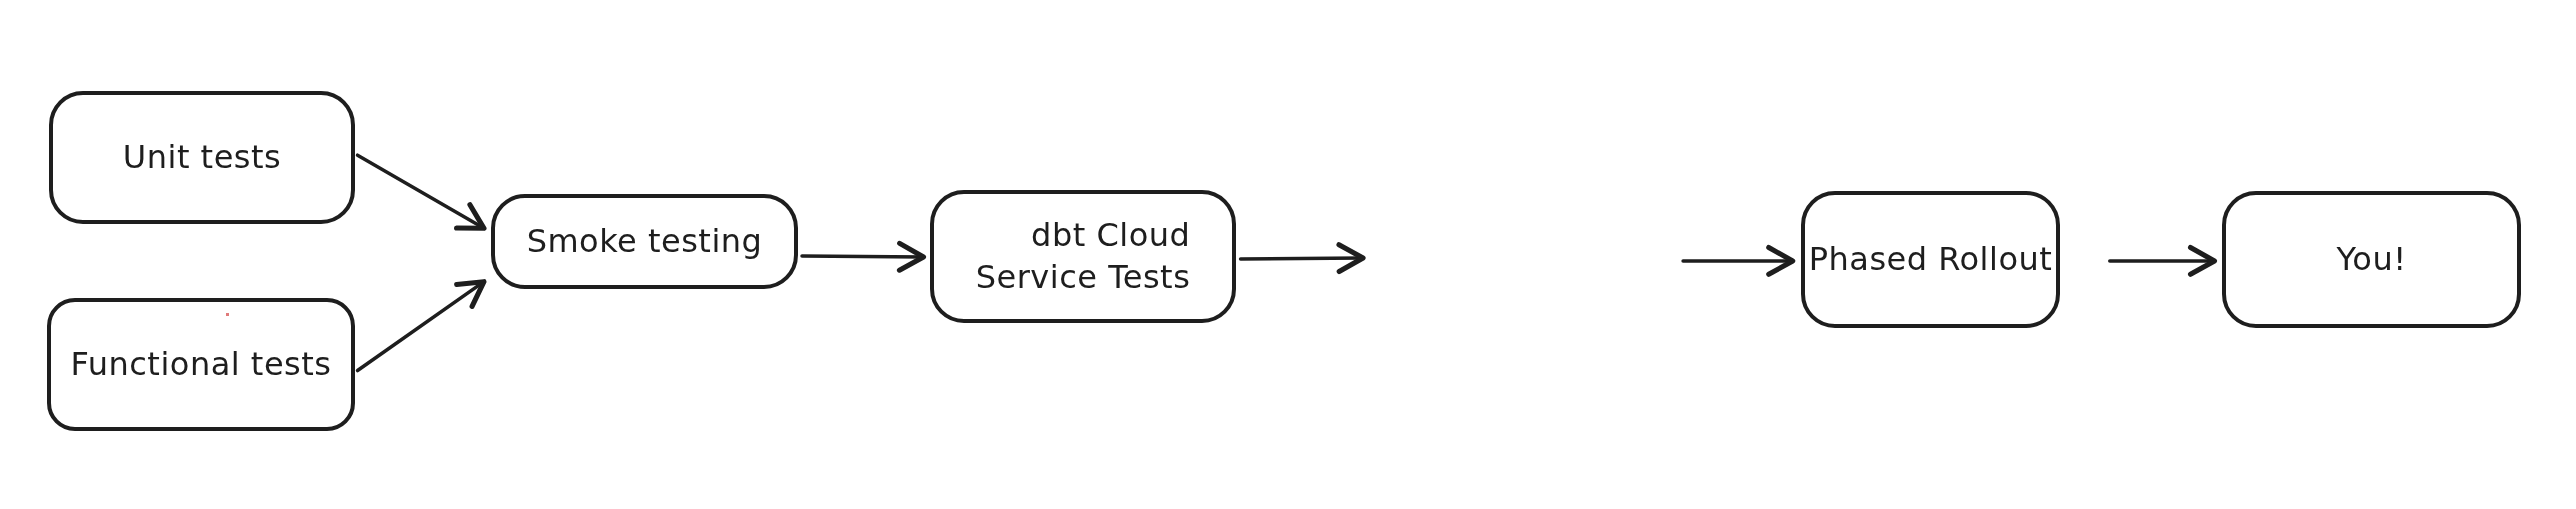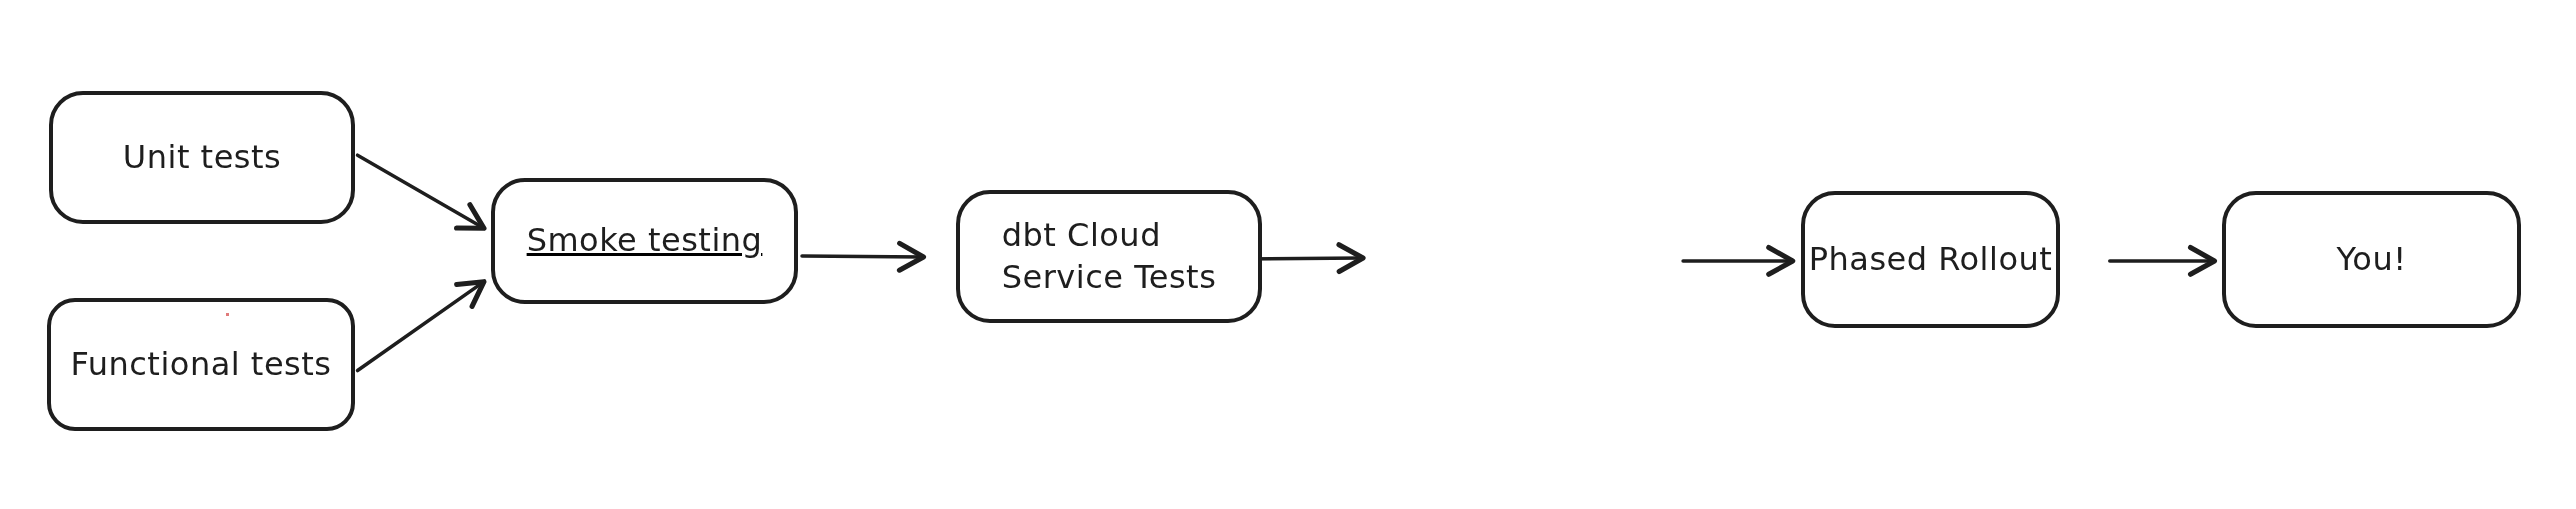--- a/index.html
+++ b/index.html
@@ -25,34 +25,34 @@
   }
   .node {
     position: absolute;
     box-sizing: border-box;
     border: 4px solid #1e1e1e;
     border-radius: 34px;
     background: #ffffff;
     display: flex;
     align-items: center;
     justify-content: center;
-    text-align: left;
+    text-align: right;
   }
   .node-label {
     color: #1e1e1e;
     font-size: 32px;
     line-height: 1.3;
     white-space: pre-line;
     letter-spacing: 0.5px;
   }
   
   .node-unit        { left: 49px;   top: 91px;  width: 306px; height: 133px; }
   .node-functional  { left: 47px;   top: 298px; width: 308px; height: 133px; border-radius: 28px; }
-  .node-smoke       { left: 491px;  top: 178px; width: 307px; height: 126px; text-decoration: underline; }
-  .node-dbt         { left: 930px;  top: 190px; width: 306px; height: 133px; margin-left: 26px; }
+  .node-smoke       { left: 491px;  top: 194px; width: 307px; height: 95px; }
+  .node-dbt         { left: 930px;  top: 190px; width: 306px; height: 133px; }
   .node-canary      { left: 1371px; top: 191px; width: 308px; height: 135px; }
   .node-phased      { left: 1801px; top: 191px; width: 259px; height: 137px; }
   .node-you         { left: 2222px; top: 191px; width: 299px; height: 137px; }
 
   .red-dot {
     position: absolute;
     left: 226px;
     top: 313px;
     width: 3px;
     height: 3px;

